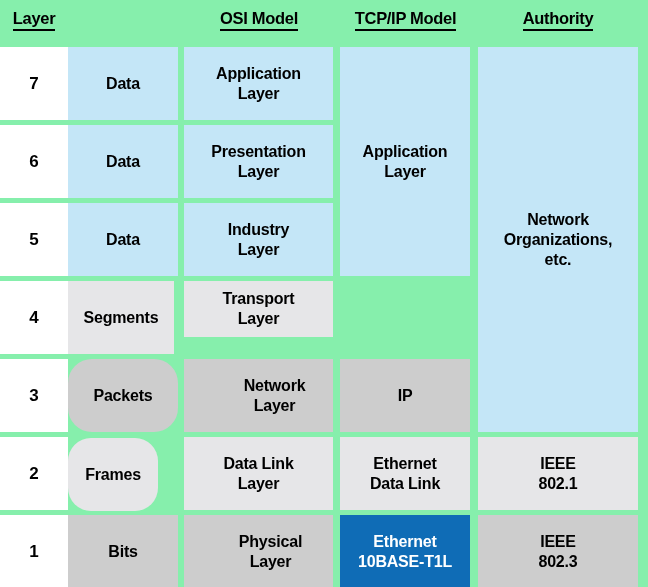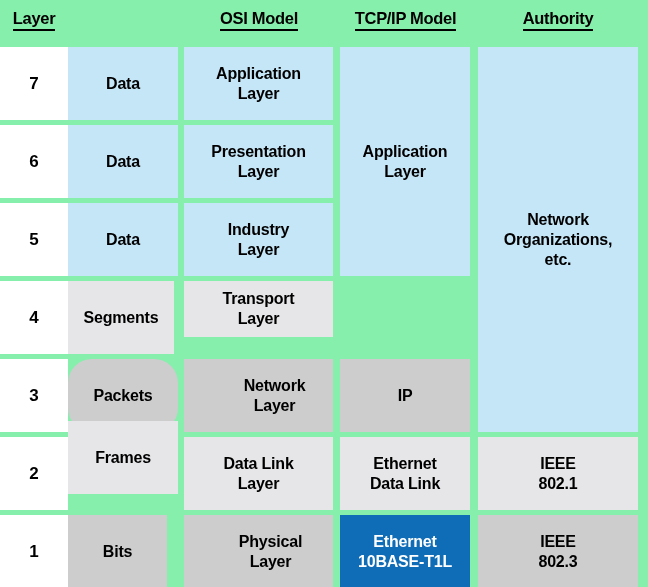--- a/index.html
+++ b/index.html
@@ -116,22 +116,22 @@
     <div class="cell cell-layernum" style="left:0px;  top:237px; width:68px; height:73px;">4</div>
     <div class="cell cell-layernum" style="left:0px;  top:315px; width:68px; height:73px;">3</div>
     <div class="cell cell-layernum" style="left:0px;  top:393px; width:68px; height:73px;">2</div>
     <div class="cell cell-layernum" style="left:0px;  top:471px; width:68px; height:73px;">1</div>
 
     <div class="cell fill-blue" style="left:68px; top:3px;   width:110px; height:73px;">Data</div>
     <div class="cell fill-blue" style="left:68px; top:81px;  width:110px; height:73px;">Data</div>
     <div class="cell fill-blue" style="left:68px; top:159px; width:110px; height:73px;">Data</div>
     <div class="cell fill-gray-l" style="left:68px; top:237px; width:106px; height:73px;">Segments</div>
     <div class="cell fill-gray-d" style="left:68px; top:315px; width:110px; height:73px;border-radius:24px;">Packets</div>
-    <div class="cell fill-gray-l" style="left:68px; top:377px; width:110px; height:73px;">Frames</div>
-    <div class="cell fill-gray-d" style="left:68px; top:471px; width:99px; height:73px;">Bits</div>
+    <div class="cell fill-gray-l" style="left:68px; top:394px; width:90px; height:73px;border-radius:23px;">Frames</div>
+    <div class="cell fill-gray-d" style="left:68px; top:471px; width:110px; height:73px;">Bits</div>
 
     <div class="cell fill-blue" style="left:184px; top:3px; width:149px; height:73px;">
       <div>
         <span>Application</span>
         <span>Layer</span>
       </div>
     </div>
     <div class="cell fill-blue" style="left:184px; top:81px; width:149px; height:73px;">
       <div>
         <span>Presentation</span>

